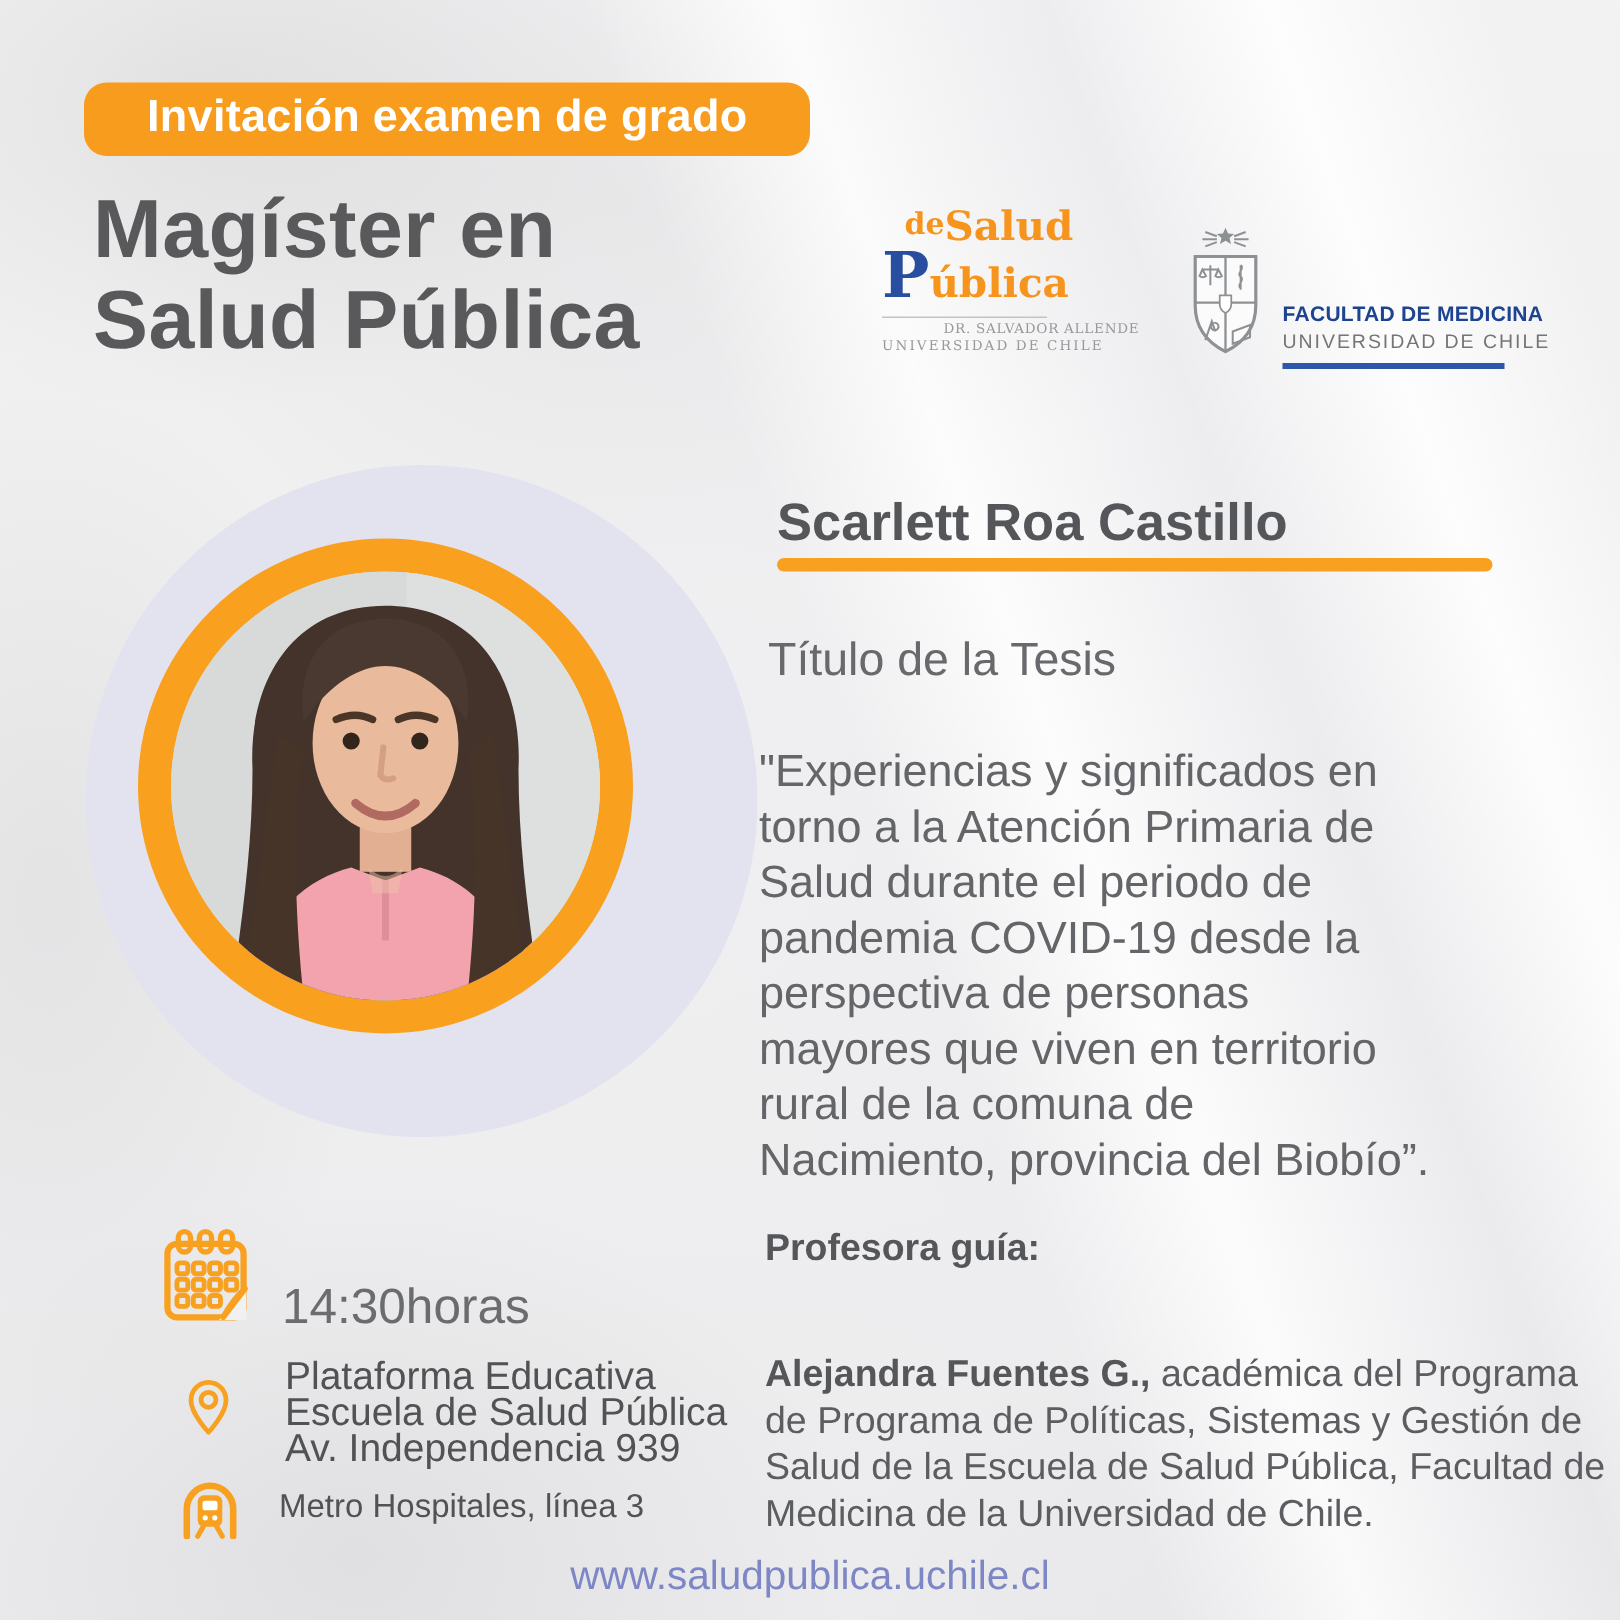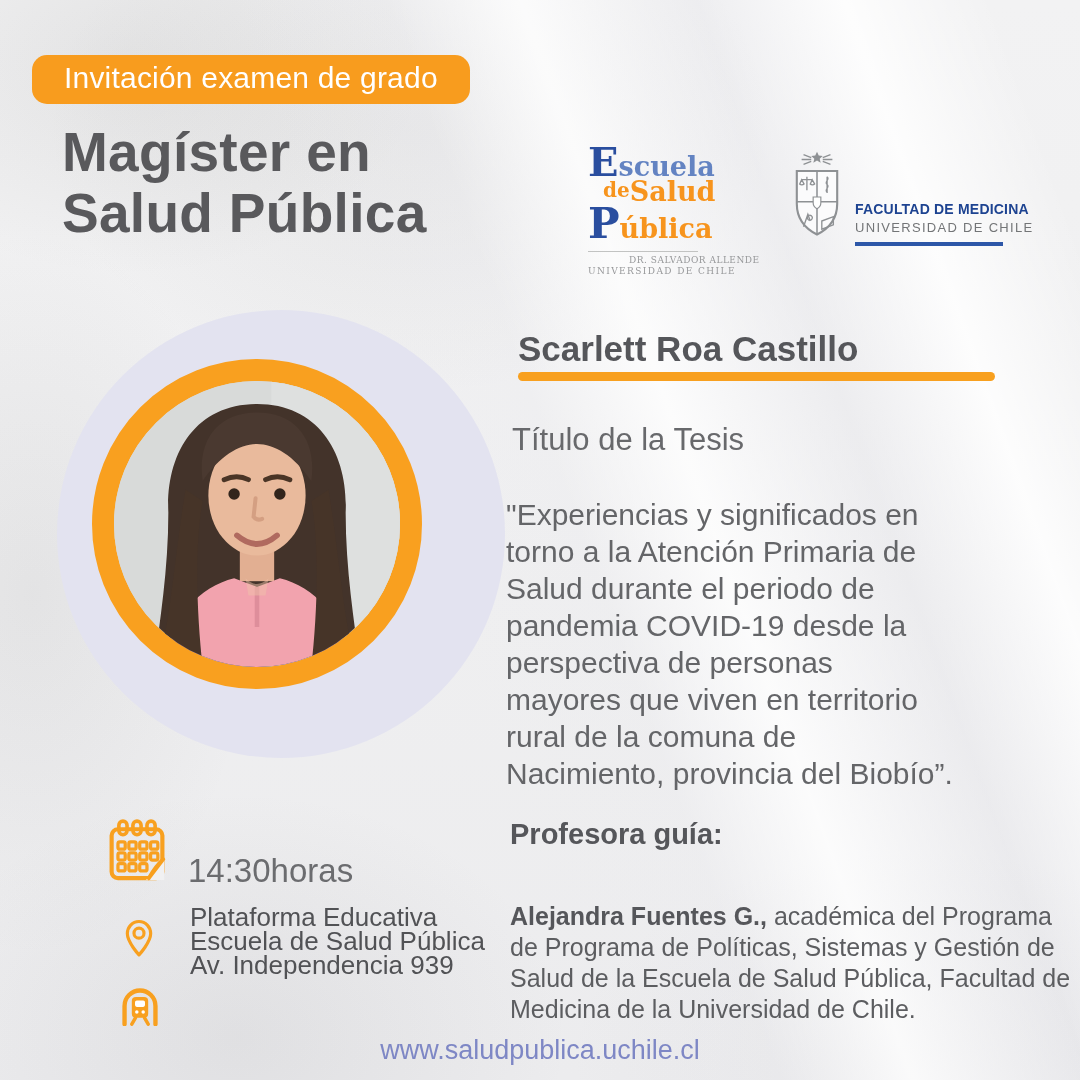--- a/index.html
+++ b/index.html
@@ -18,22 +18,22 @@
     position:absolute;inset:0;pointer-events:none;
     background:linear-gradient(250deg,
       rgba(255,255,255,0) 6%,
       rgba(255,255,255,0.85) 16%,
       rgba(230,230,235,0.35) 26%,
       rgba(255,255,255,0.8) 38%,
       rgba(236,236,240,0.25) 47%,
       rgba(255,255,255,0) 58%);
   }
   
-  .badge{position:absolute;left:32px;top:55px;background:#F89C1E;color:#fff;
-    border-radius:15px;padding:6px 32px 9px;font-size:30px;font-weight:normal;letter-spacing:0.2px;}
+  .badge{position:absolute;left:56px;top:55px;background:#F89C1E;color:#fff;
+    border-radius:15px;padding:6px 42px 9px;font-size:30px;font-weight:bold;letter-spacing:0.2px;}
   .main-title{position:absolute;left:62px;top:122px;margin:0;font-size:55px;font-weight:bold;
     color:#59595C;line-height:61px;white-space:pre-line;letter-spacing:0.3px;}
   
   .esp-logo{position:absolute;left:588px;top:142px;font-family:"DejaVu Serif",serif;line-height:1;}
   .esp-l1 .ini{font-size:40px;font-weight:bold;color:#2A4E9F;}
   .esp-l1 .rest{font-size:27px;font-weight:bold;color:#6383C2;}
   .esp-l2{margin-left:15px;margin-top:-4px;}
   .esp-l2 .de{font-size:20px;font-weight:bold;color:#F7941D;vertical-align:4px;margin-top:20px;}
   .esp-l2 .rest{font-size:27px;font-weight:bold;color:#F7941D;}
   .esp-l3{margin-top:-2px;}
@@ -53,21 +53,21 @@
     background:#E3E3F0;}
   .portrait{position:absolute;left:92px;top:359px;width:286px;height:286px;border:22px solid #F9A01F;
     border-radius:50%;overflow:hidden;background:#D8DAD9;}
   .portrait svg{display:block;width:286px;height:286px;}
   
   .name{position:absolute;left:518px;top:329px;margin:0;font-size:35px;font-weight:bold;color:#55565A;}
   .name-underline{position:absolute;left:518px;top:372px;width:477px;height:9px;border-radius:5px;background:#F8A01F;}
   .thesis-label{position:absolute;left:512px;top:422px;font-size:31px;color:#68696C;}
   .thesis-text{position:absolute;left:506px;top:496px;width:580px;font-size:30px;line-height:37px;
     color:#646568;white-space:pre-line;}
-  .advisor-label{position:absolute;left:510px;top:818px;font-size:29px;font-weight:bold;color:#55565A;}
+  .advisor-label{position:absolute;left:510px;top:818px;font-size:25px;font-weight:bold;color:#55565A;}
   .advisor-text{position:absolute;left:510px;top:876px;width:580px;font-size:25px;line-height:31px;
     color:#5C5D60;white-space:pre-line;}
   .advisor-text .advisor-name{font-weight:bold;color:#55565A;}
   
   .cal-icon{position:absolute;left:108px;top:818px;}
   .event-date{position:absolute;left:188px;top:814px;font-size:33px;font-weight:bold;color:#58595C;}
   .event-time{position:absolute;left:188px;top:852px;font-size:33px;color:#6B6C6F;}
   .pin-icon{position:absolute;left:124px;top:918px;}
   .event-location{position:absolute;left:190px;top:905px;font-size:26px;line-height:24px;
     color:#515255;white-space:pre-line;}
@@ -83,21 +83,20 @@
 <div class="poster">
   <div class="bg-streak"></div>
 
   <div class="badge">
     <span>Invitación examen de grado</span>
   </div>
   <h1 class="main-title">Magíster en
 Salud Pública</h1>
 
   <div class="esp-logo">
-    <div class="esp-l1"><span class="ini">E</span><span class="rest">scuela</span></div>
     <div class="esp-l2"><span class="de">de</span><span class="rest">Salud</span></div>
     <div class="esp-l3"><span class="ini">P</span><span class="rest">ública</span></div>
     <div class="esp-rule"></div>
     <div class="esp-sub">DR. SALVADOR ALLENDE</div>
     <div class="esp-sub2">UNIVERSIDAD DE CHILE</div>
   </div>
 
   <div class="med-logo">
     <svg width="50" height="100" viewBox="0 0 52 100">
       <g stroke="#8E9194" fill="none" stroke-width="1.4">
@@ -197,15 +196,16 @@
 Av. Independencia 939</div>
 
   <svg class="metro-icon" width="40" height="40" viewBox="0 0 44 44">
     <path d="M5,42 V22 A17,17 0 0 1 39,22 V42" fill="none" stroke="#F8A01F" stroke-width="4.8" stroke-linecap="round"></path>
     <rect x="13" y="12" width="18" height="23" rx="4.5" fill="#F8A01F"></rect>
     <rect x="16.5" y="16" width="11" height="7" rx="2" fill="#FFFFFF"></rect>
     <circle cx="18.5" cy="28.5" r="1.9" fill="#FFFFFF"></circle>
     <circle cx="25.5" cy="28.5" r="1.9" fill="#FFFFFF"></circle>
     <path d="M17,35 L13,42 M27,35 L31,42" stroke="#F8A01F" stroke-width="3.8" stroke-linecap="round"></path>
   </svg>
+  <div class="event-metro">Metro Hospitales, línea 3</div>
 
   <a class="footer-url" href="#">www.saludpublica.uchile.cl</a>
 </div>
 
 </body></html>

